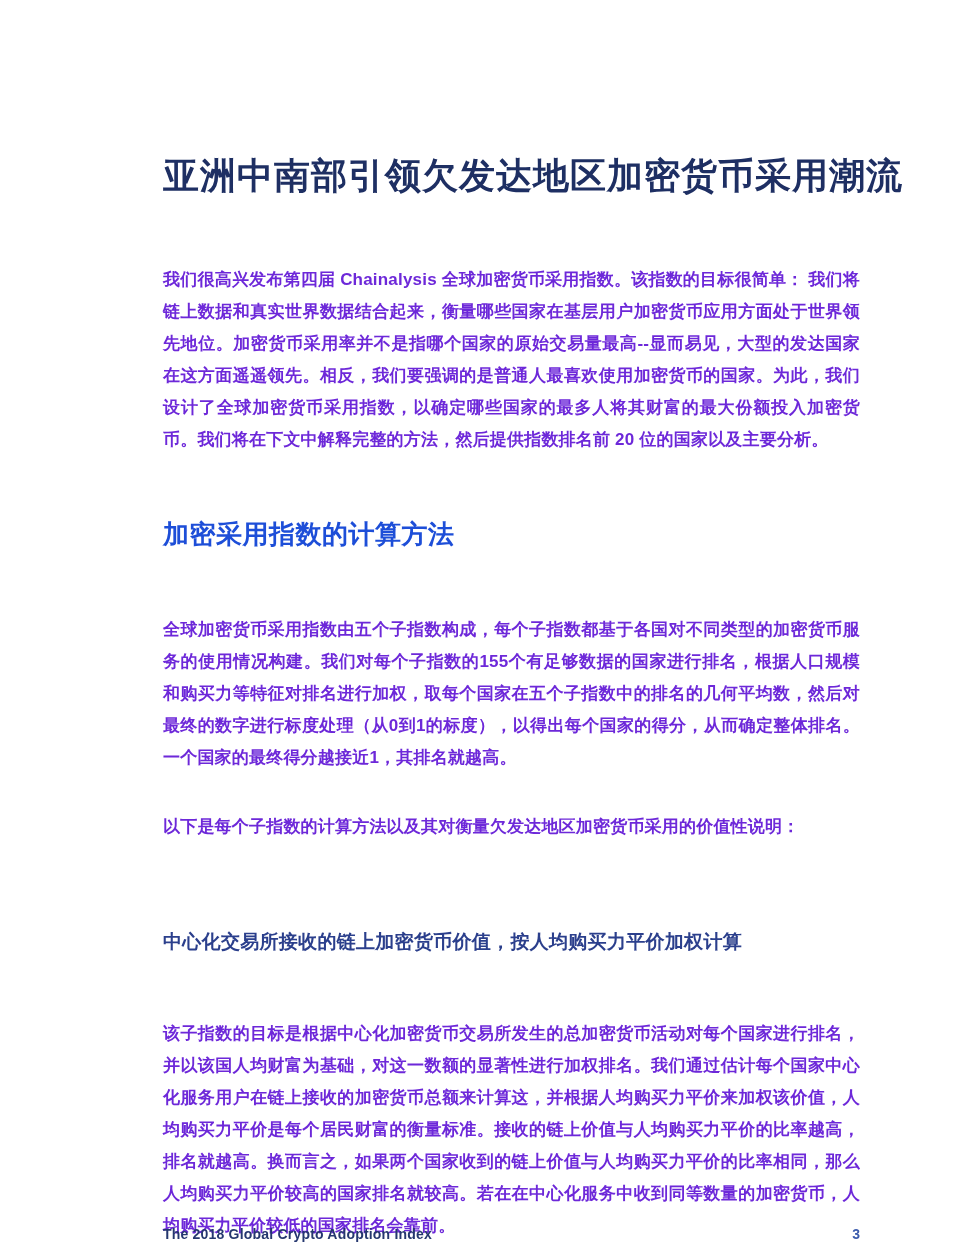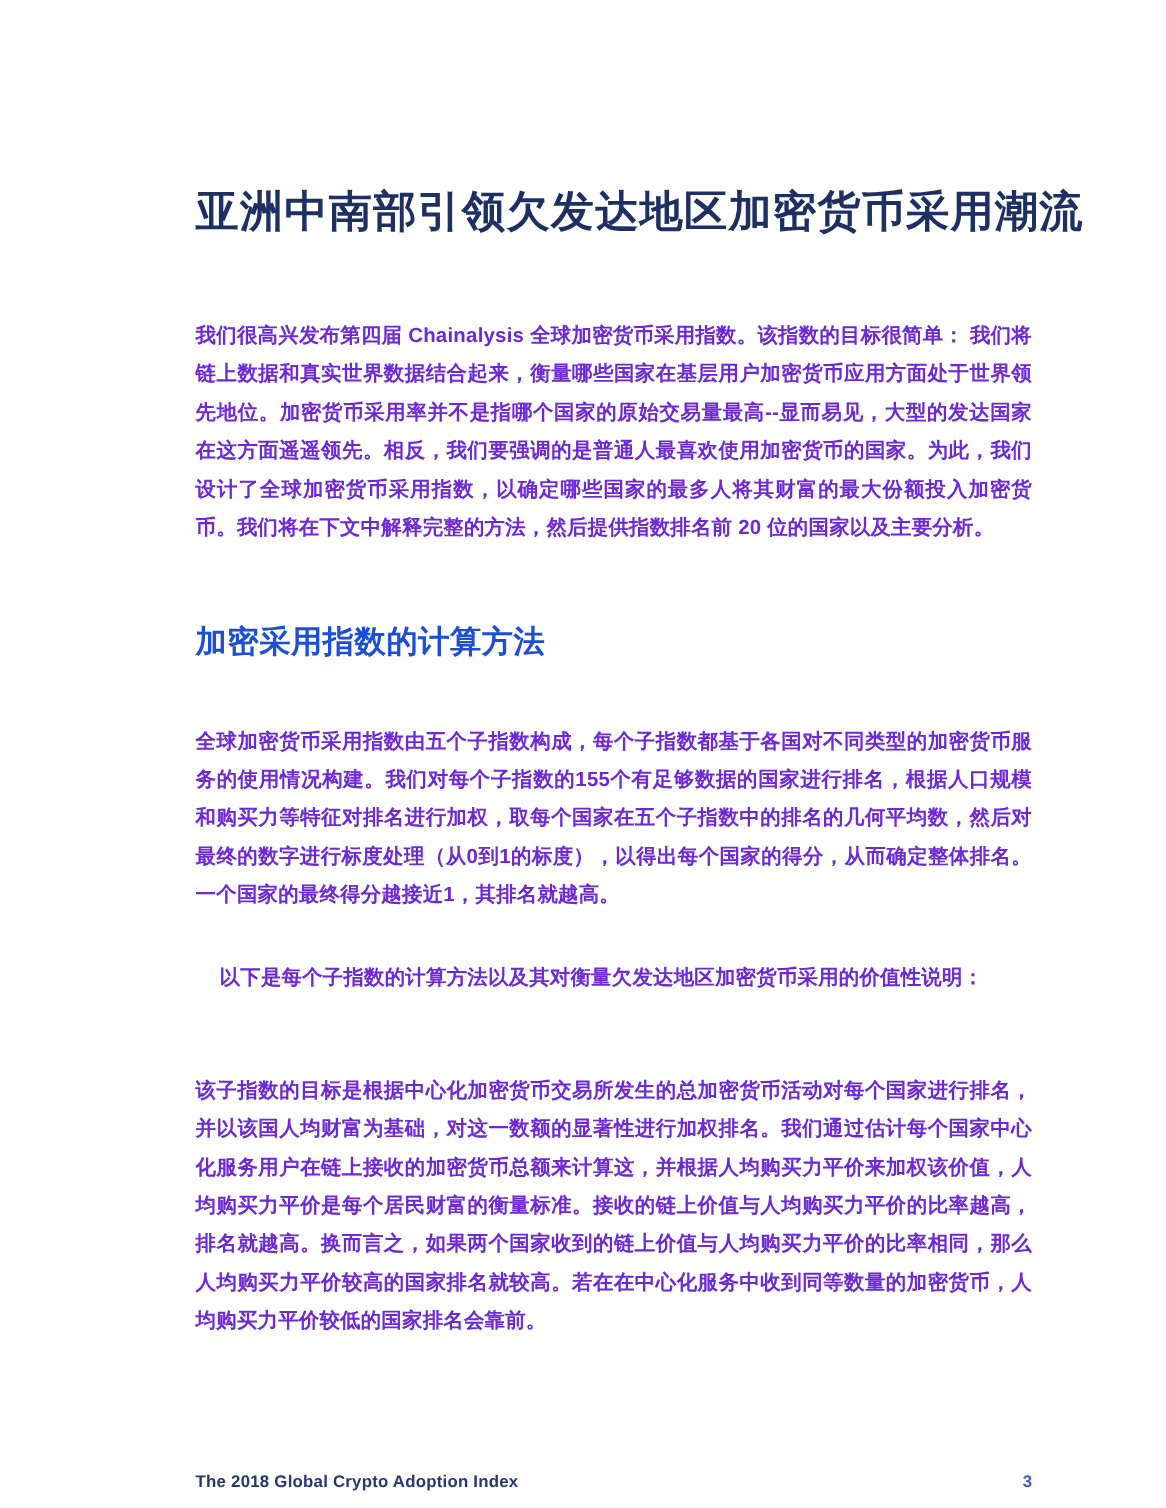--- a/index.html
+++ b/index.html
@@ -41,23 +41,23 @@
 
   .section-heading {
     margin-top: 36px;
     font-size: 26px;
     line-height: 36px;
     font-weight: 700;
     color: #1d4ed8;
     letter-spacing: 0.5px;
   }
 
-  .para-2 { margin-top: 26px; }
+  .para-2 { margin-top: 38px; }
   .para-3 { margin-top: 10px; }
-  .para-4 { margin-top: 13px; margin-left: 20px; }
+  .para-4 { margin-top: 13px; }
 
   .subsection-heading {
     margin-top: 61px;
     font-size: 19px;
     line-height: 28px;
     font-weight: 700;
     color: #2b3f8c;
     letter-spacing: 0.3px;
   }
 
@@ -96,20 +96,21 @@
 
     <p class="body intro">我们很高兴发布第四届 Chainalysis 全球加密货币采用指数。该指数的目标很简单： 我们将链上数据和真实世界数据结合起来，衡量哪些国家在基层用户加密货币应用方面处于世界领先地位。加密货币采用率并不是指哪个国家的原始交易量最高--显而易见，大型的发达国家在这方面遥遥领先。相反，我们要强调的是普通人最喜欢使用加密货币的国家。为此，我们设计了全球加密货币采用指数，以确定哪些国家的最多人将其财富的最大份额投入加密货币。我们将在下文中解释完整的方法，然后提供指数排名前 20 位的国家以及主要分析。</p>
 
     <h2 class="section-heading">加密采用指数的计算方法</h2>
 
     <p class="body para-2">全球加密货币采用指数由五个子指数构成，每个子指数都基于各国对不同类型的加密货币服务的使用情况构建。我们对每个子指数的155个有足够数据的国家进行排名，根据人口规模和购买力等特征对排名进行加权，取每个国家在五个子指数中的排名的几何平均数，然后对最终的数字进行标度处理（从0到1的标度），以得出每个国家的得分，从而确定整体排名。一个国家的最终得分越接近1，其排名就越高。</p>
 
 
     <p class="body para-4">以下是每个子指数的计算方法以及其对衡量欠发达地区加密货币采用的价值性说明：</p>
 
+    <h3 class="subsection-heading">中心化交易所接收的链上加密货币价值，按人均购买力平价加权计算</h3>
 
     <p class="body para-5">该子指数的目标是根据中心化加密货币交易所发生的总加密货币活动对每个国家进行排名，并以该国人均财富为基础，对这一数额的显著性进行加权排名。我们通过估计每个国家中心化服务用户在链上接收的加密货币总额来计算这，并根据人均购买力平价来加权该价值，人均购买力平价是每个居民财富的衡量标准。接收的链上价值与人均购买力平价的比率越高，排名就越高。换而言之，如果两个国家收到的链上价值与人均购买力平价的比率相同，那么人均购买力平价较高的国家排名就较高。若在在中心化服务中收到同等数量的加密货币，人均购买力平价较低的国家排名会靠前。</p>
 
   </div>
 
   <div class="footer">
     <span class="footer-title">The 2018 Global Crypto Adoption Index</span>
     <span class="footer-page-number">3</span>
   </div>
 </div>

